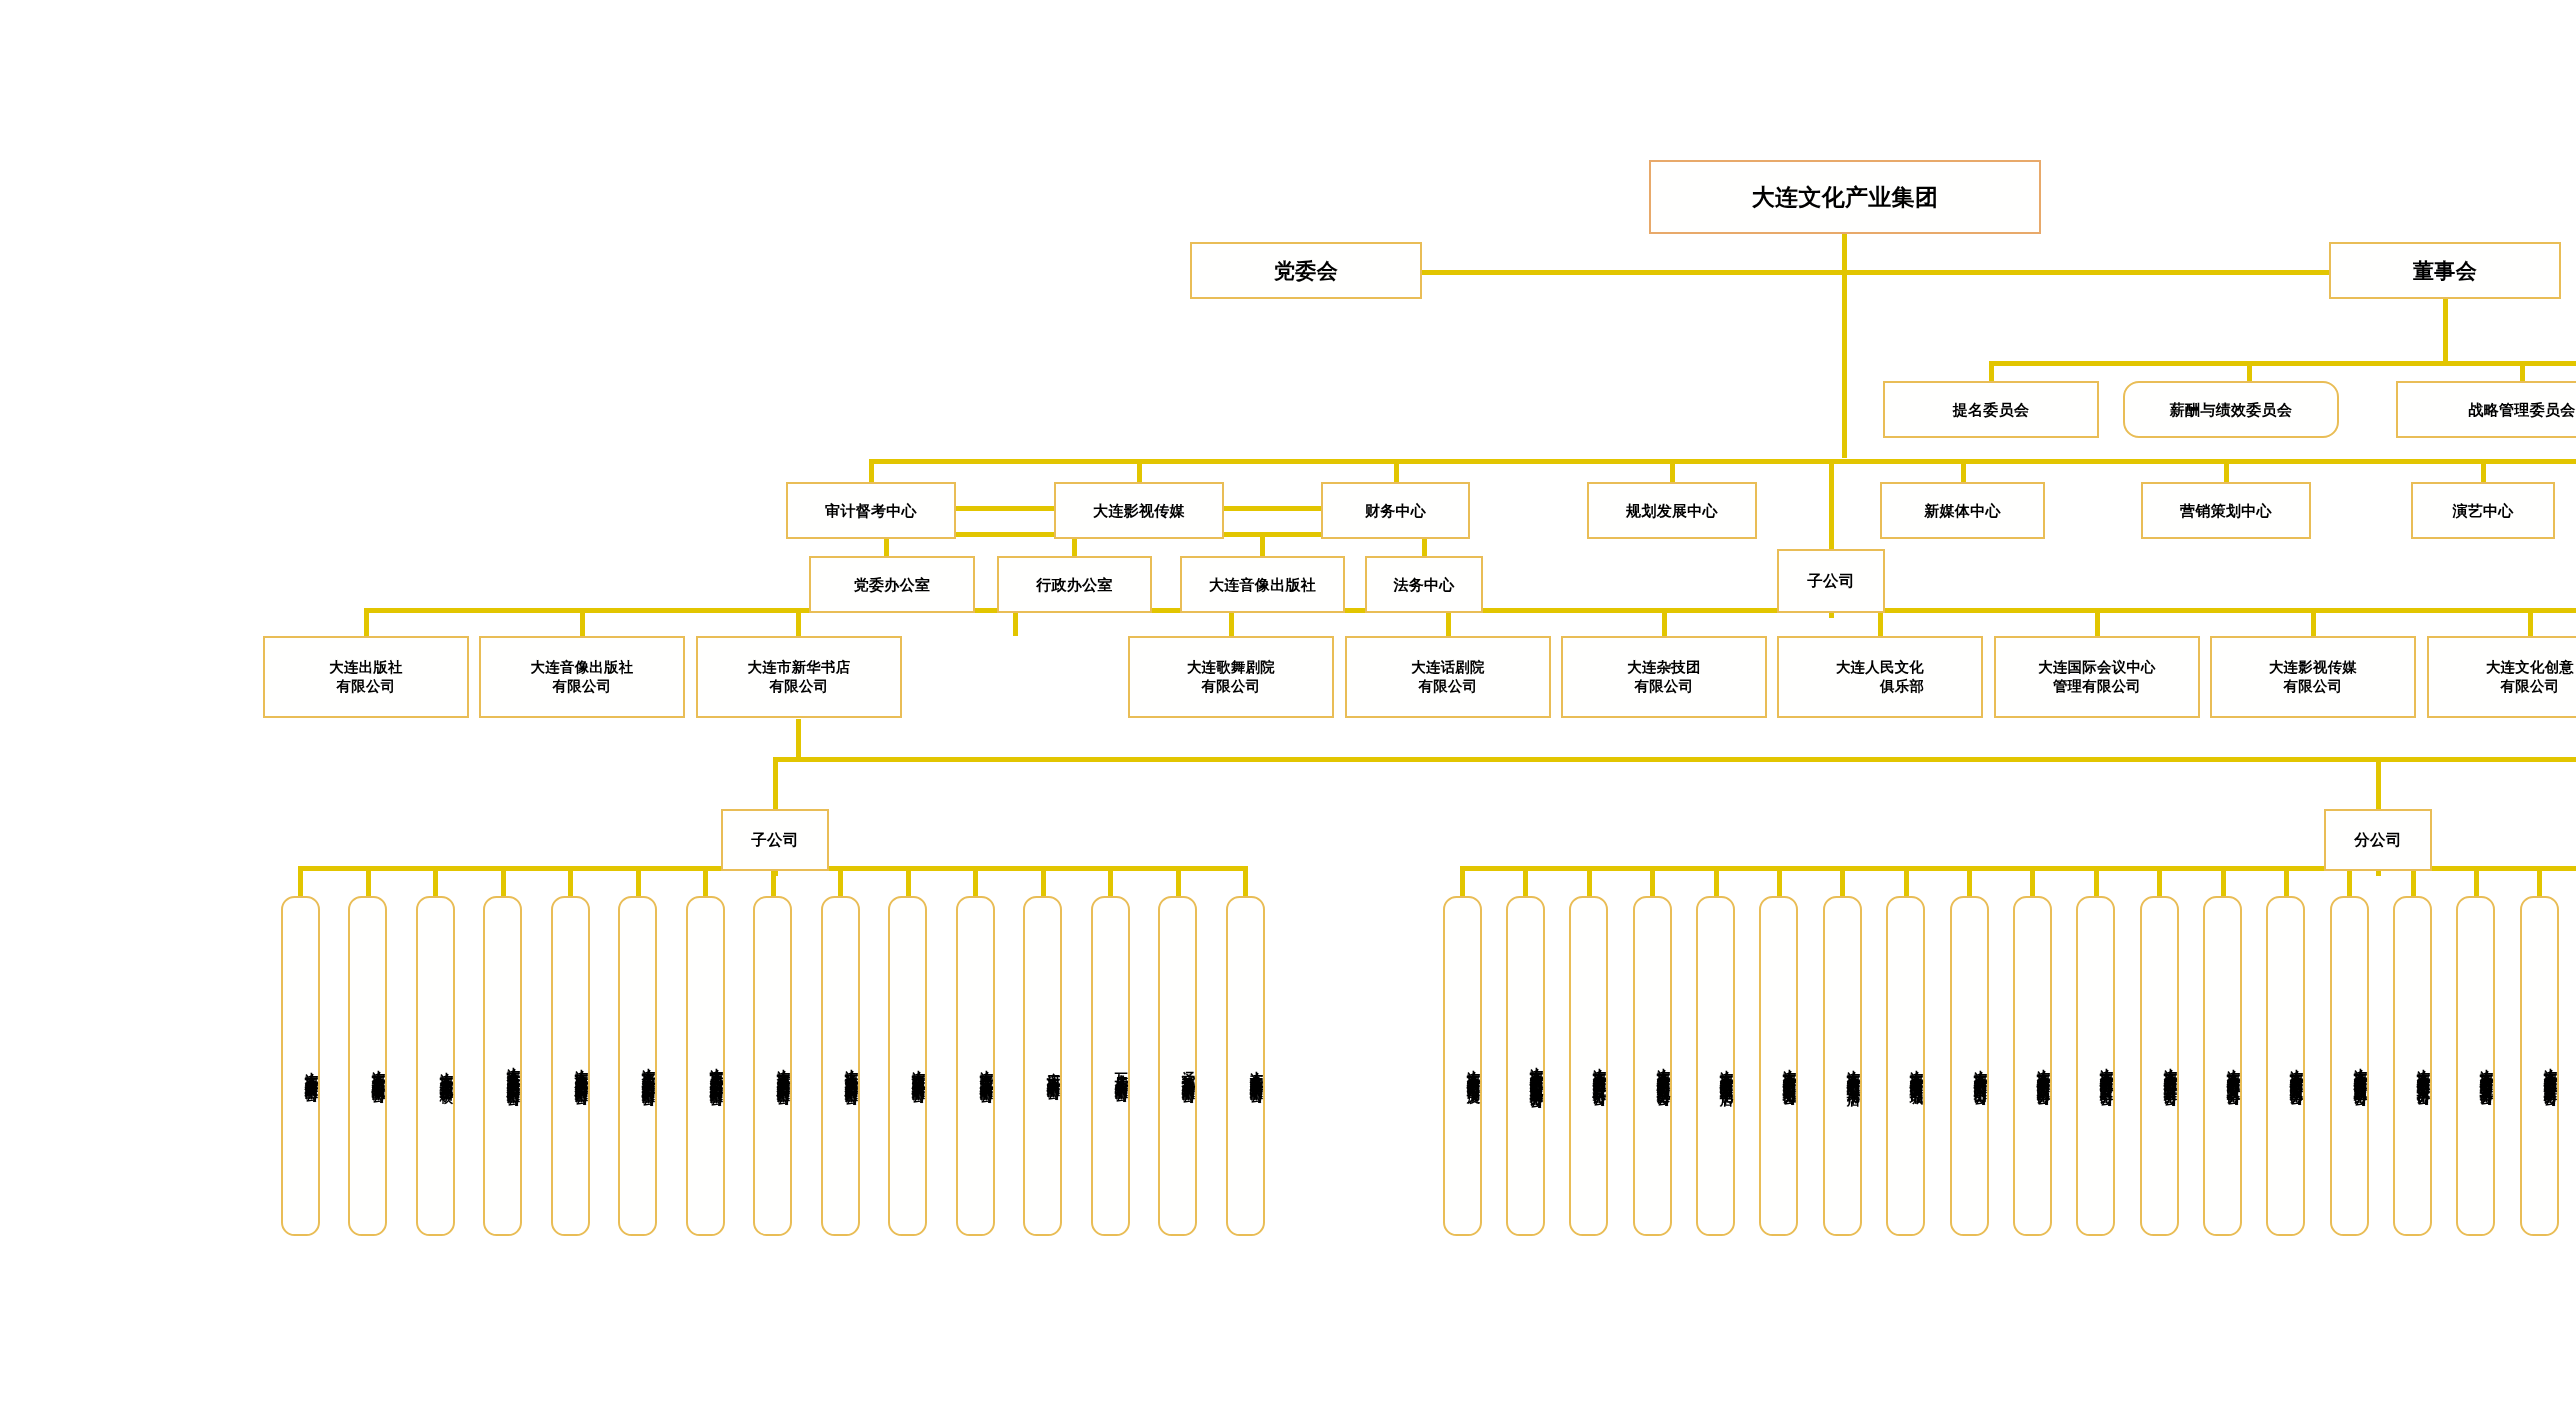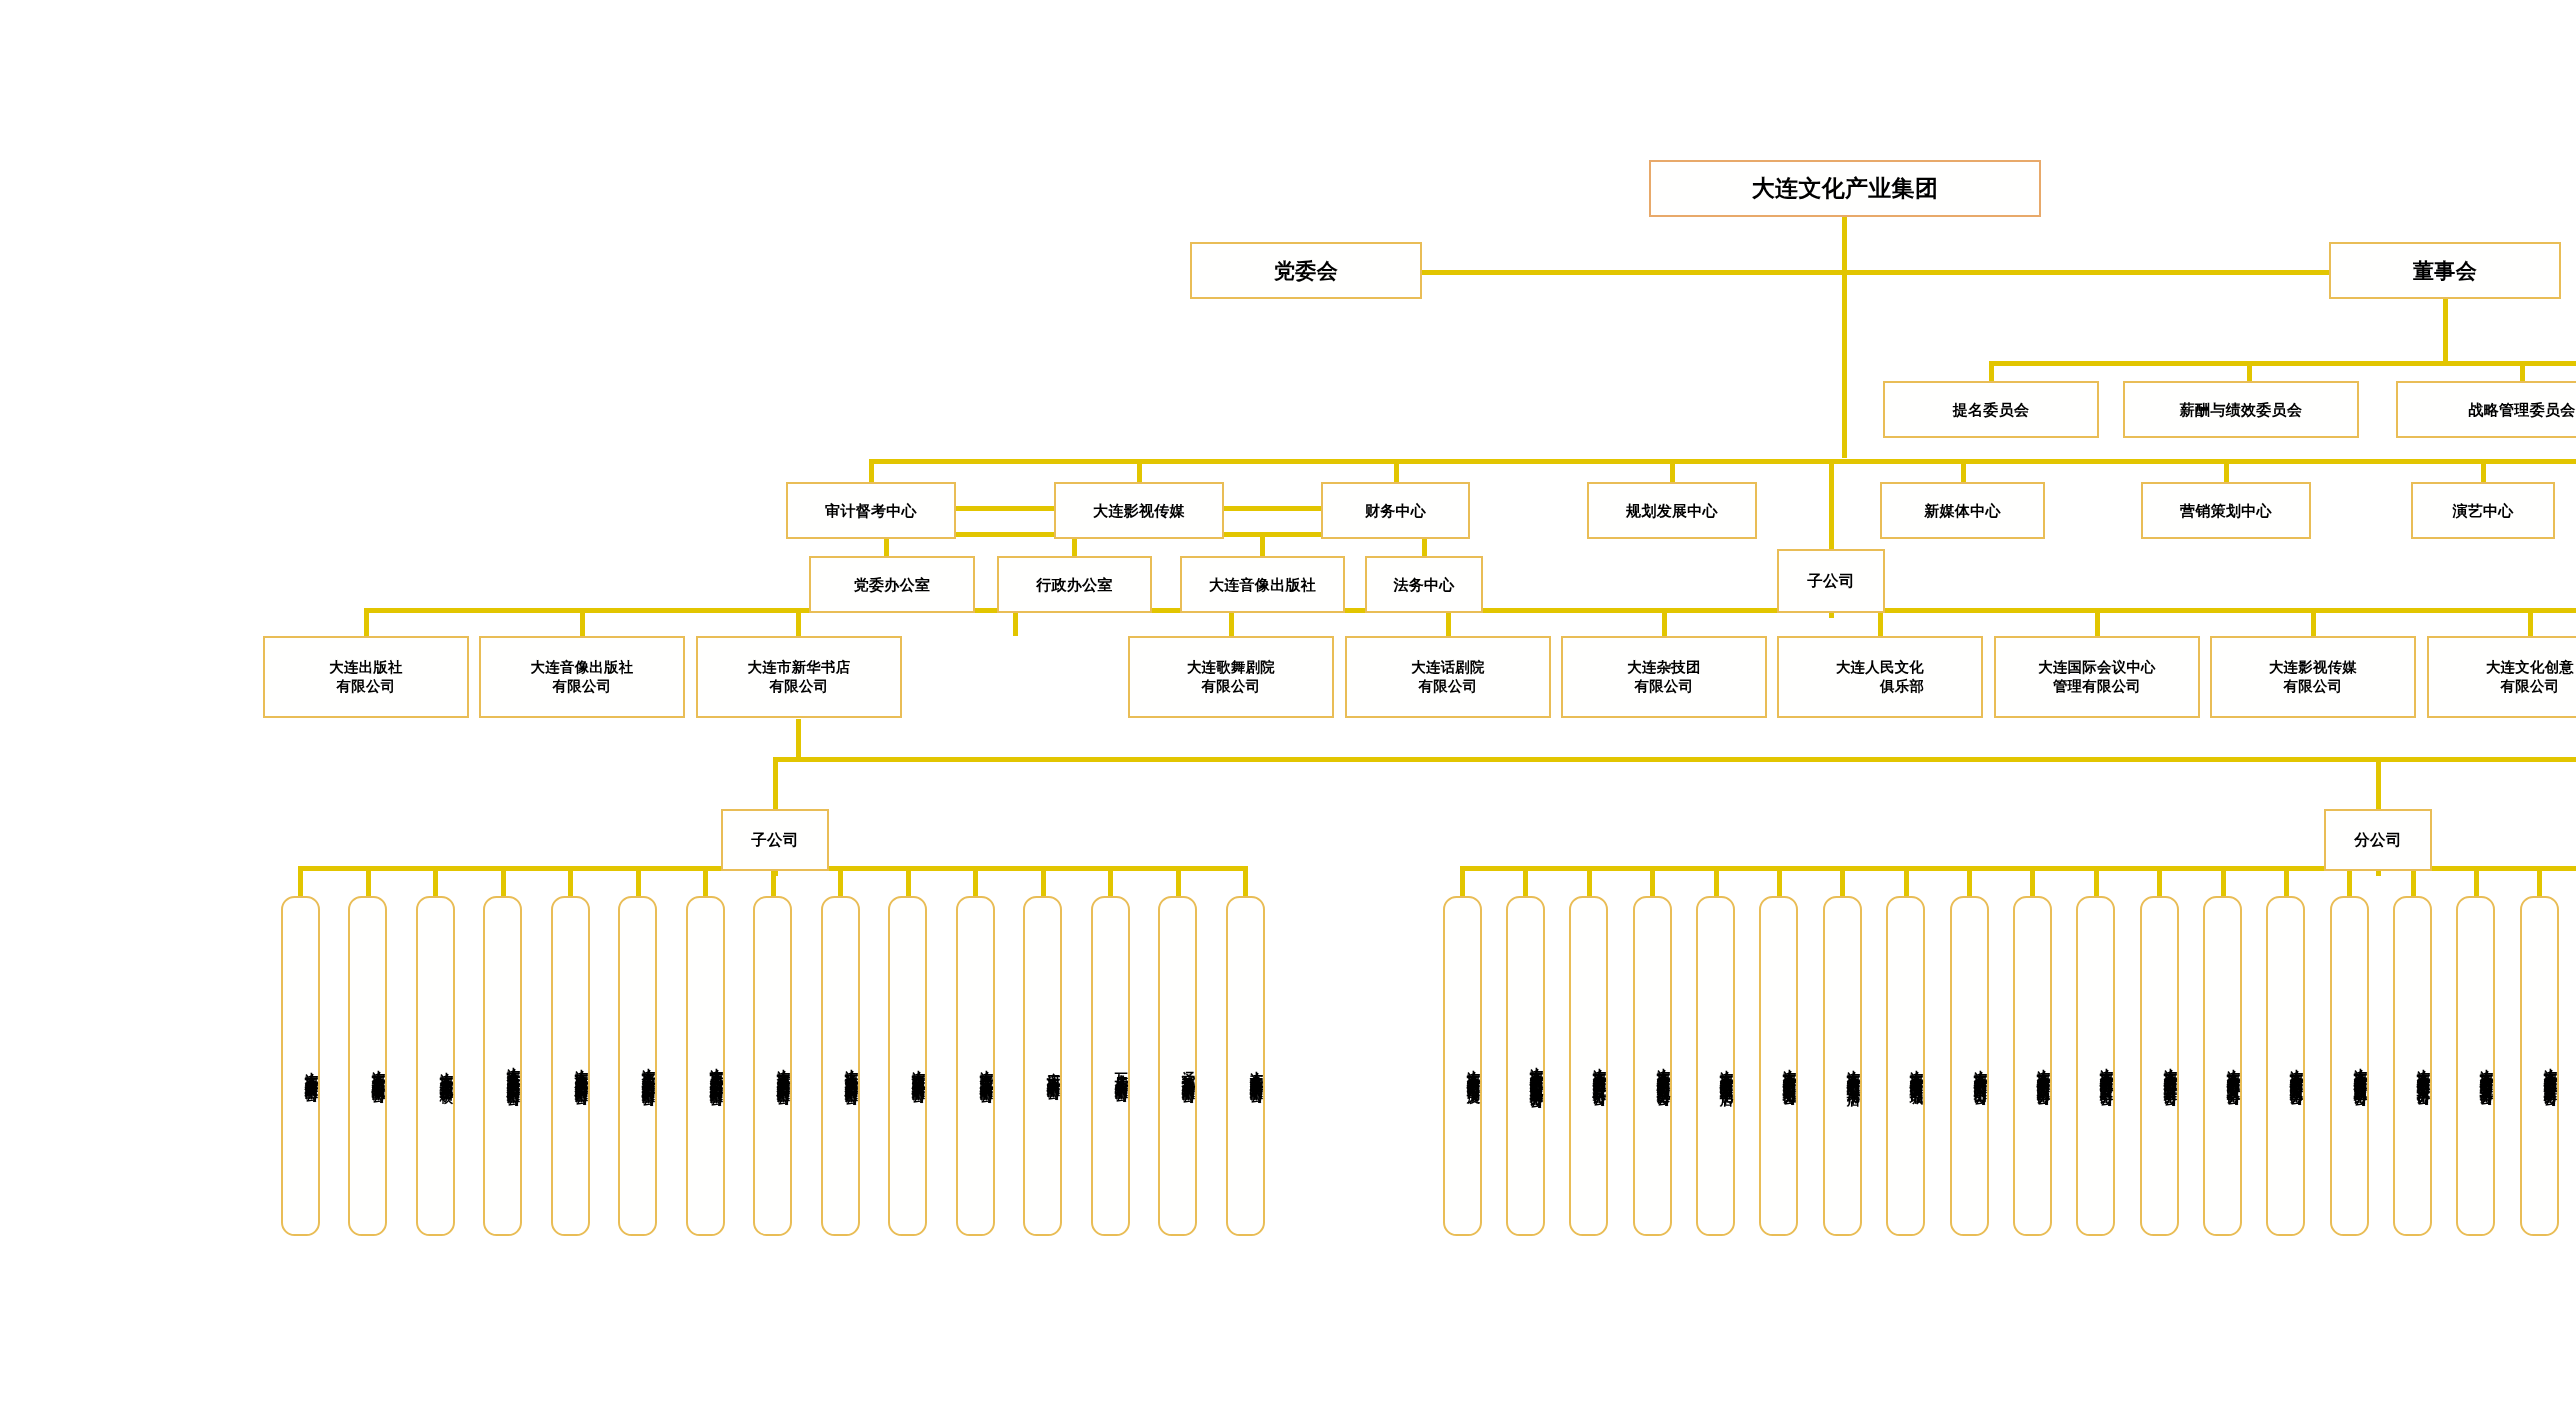--- a/index.html
+++ b/index.html
@@ -43,37 +43,37 @@
     line-height:1.05;
     font-weight:700;
   }
 </style>
 </head>
 <body>
 
 <div id="chart">
     <div class="edge v" style="left: 1842px; top: 216px; width: 4.6px; height: 59px; background: rgb(226, 197, 0);"></div>
     <div class="edge h" style="left: 1422px; top: 270px; width: 907px; height: 4.6px; background: rgb(226, 197, 0);"></div>
-    <div class="node root" style="left: 1649px; top: 160px; width: 392px; height: 57px; border-color: rgb(232, 169, 106);">
+    <div class="node root" style="left: 1649px; top: 160px; width: 392px; height: 74px; border-color: rgb(232, 169, 106);">
       <span style="white-space: pre-line;">大连文化产业集团</span>
     </div>
     <div class="node l2" style="left: 1190px; top: 242px; width: 232px; height: 57px;">
       <span style="white-space: pre-line;">党委会</span>
     </div>
     <div class="node l2" style="left: 2329px; top: 242px; width: 232px; height: 57px;">
       <span style="white-space: pre-line;">董事会</span>
     </div>
     <div class="edge v" style="left: 2443px; top: 299px; width: 4.6px; height: 62px; background: rgb(226, 197, 0);"></div>
     <div class="edge h" style="left: 1989px; top: 361px; width: 1077px; height: 4.6px; background: rgb(226, 197, 0);"></div>
     <div class="edge v" style="left: 1989px; top: 361px; width: 4.6px; height: 20.6px; background: rgb(226, 197, 0);"></div>
     <div class="node committee" style="left: 1883px; top: 381px; width: 216px; height: 57px;">
       <span style="white-space: pre-line;">提名委员会</span>
     </div>
     <div class="edge v" style="left: 2247px; top: 361px; width: 4.6px; height: 20.6px; background: rgb(226, 197, 0);"></div>
-    <div class="node committee" style="left: 2123px; top: 381px; width: 236px; height: 57px;">
+    <div class="node committee" style="left: 2123px; top: 381px; width: 216px; height: 57px; border-radius: 16px;">
       <span style="white-space: pre-line;">薪酬与绩效委员会</span>
     </div>
     <div class="edge v" style="left: 2520px; top: 361px; width: 4.6px; height: 20.6px; background: rgb(226, 197, 0);"></div>
     <div class="node committee" style="left: 2396px; top: 381px; width: 252px; height: 57px;">
       <span style="white-space: pre-line;">战略管理委员会</span>
     </div>
     <div class="edge h" style="left: 869px; top: 459px; width: 2146px; height: 4.6px; background: rgb(226, 197, 0);"></div>
     <div class="edge v" style="left: 1842px; top: 270px; width: 4.6px; height: 188px; background: rgb(226, 197, 0);"></div>
     <div class="edge v" style="left: 869px; top: 459px; width: 4.6px; height: 23px; background: rgb(226, 197, 0);"></div>
     <div class="node center" style="left: 786px; top: 482px; width: 170px; height: 57px;">

